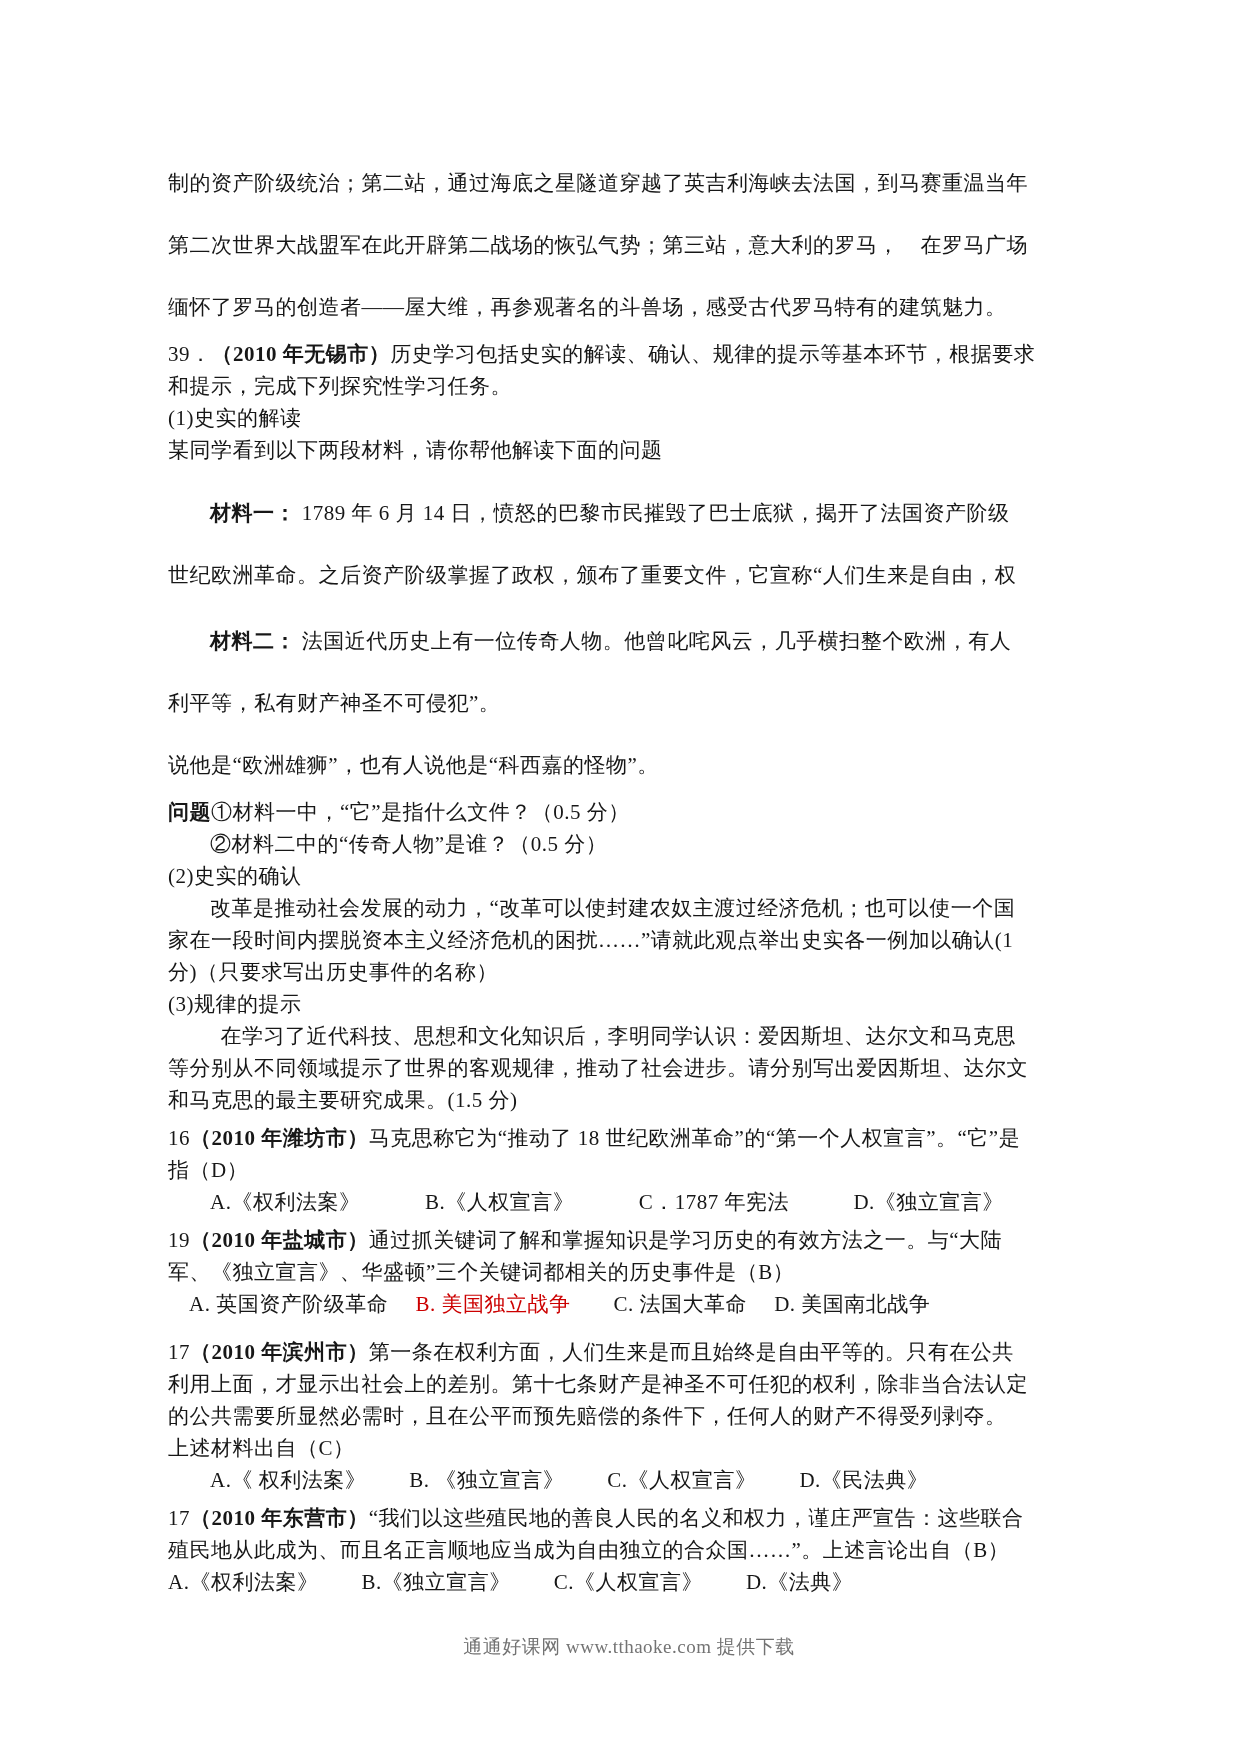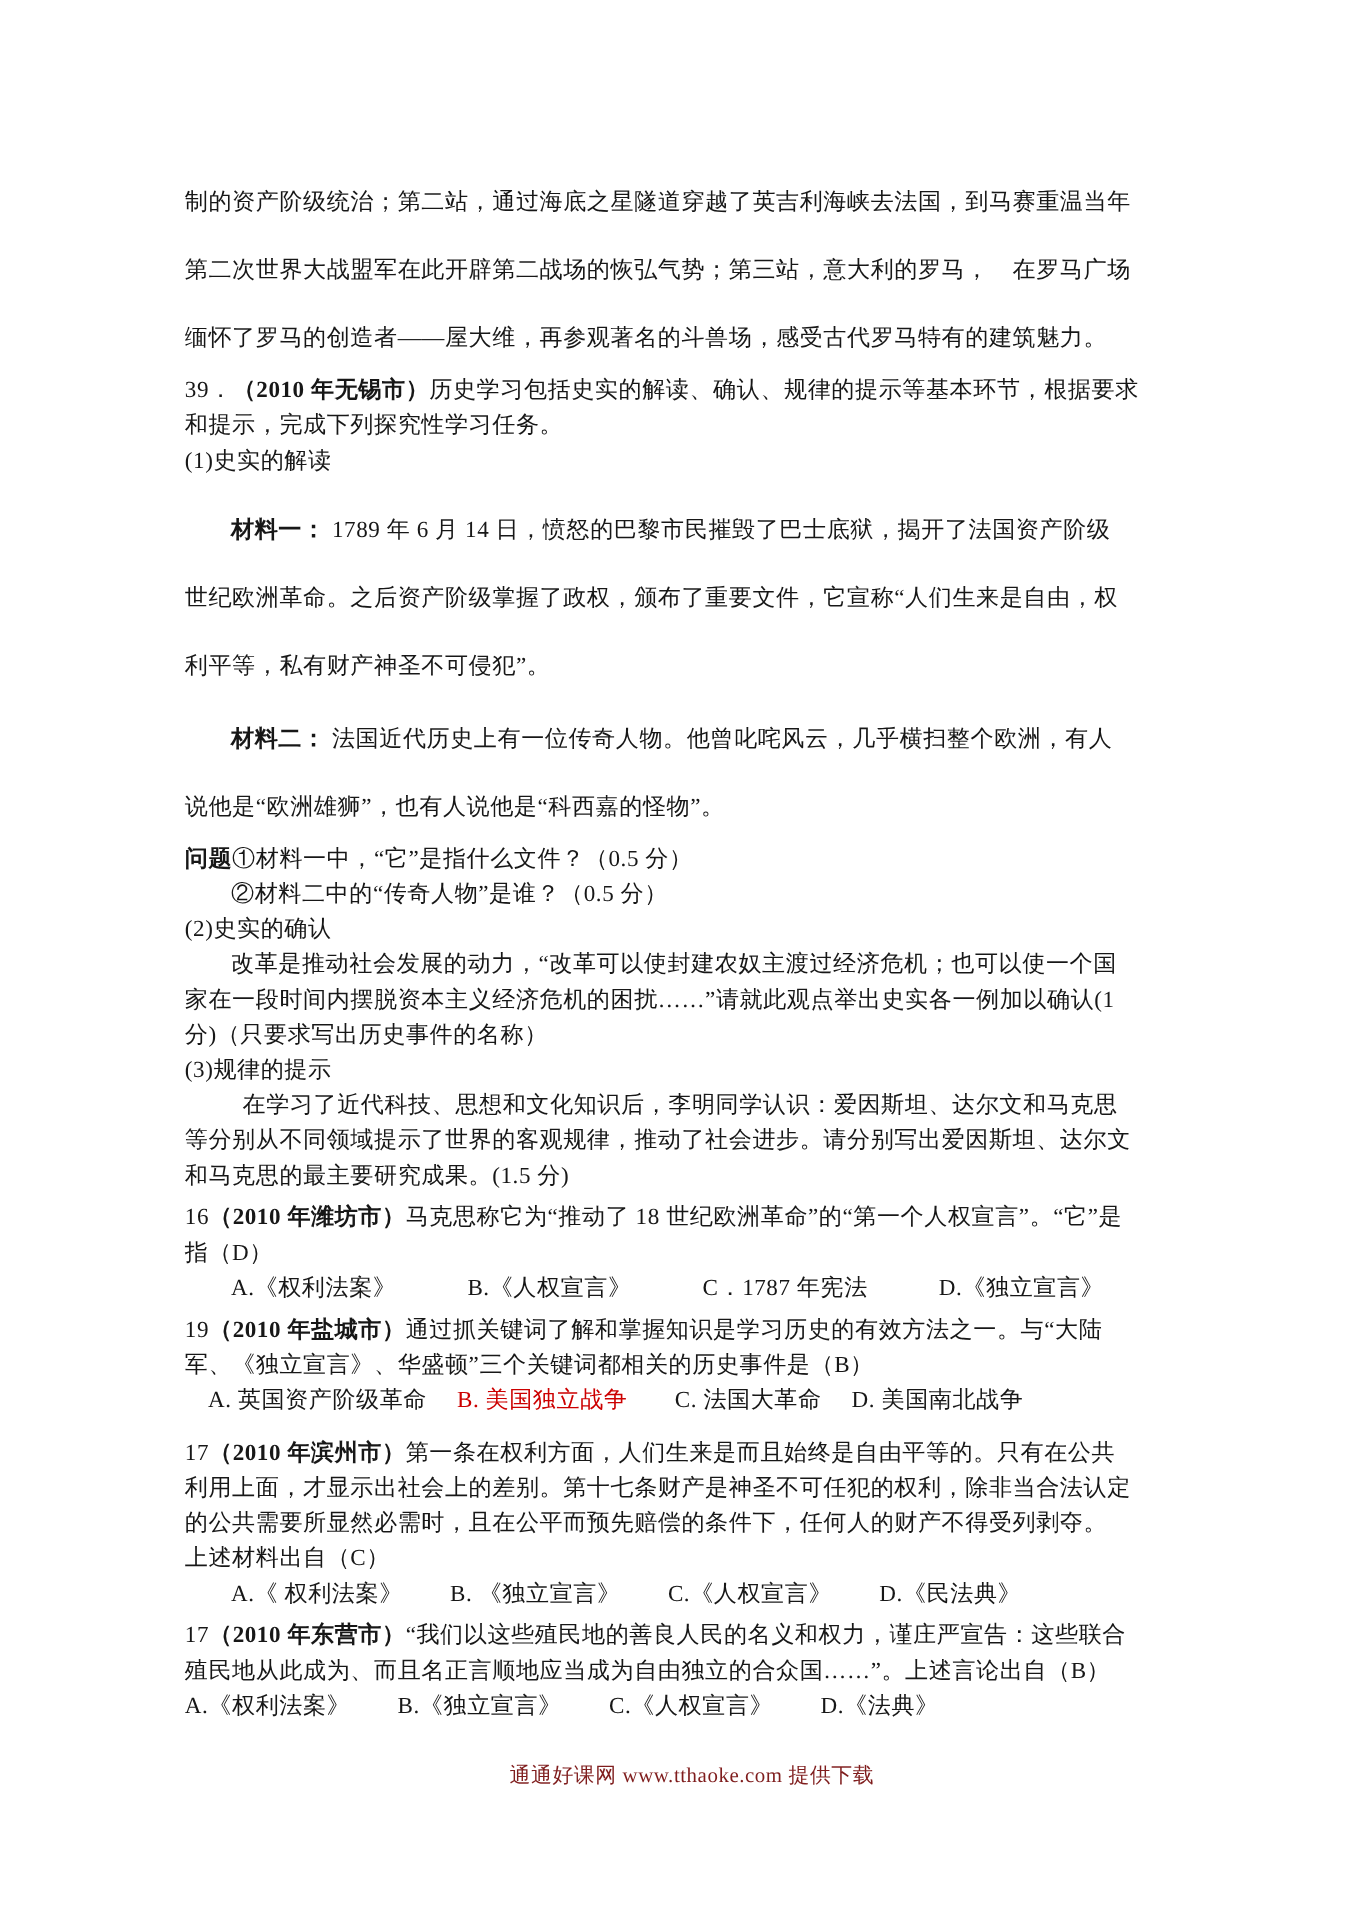--- a/index.html
+++ b/index.html
@@ -32,39 +32,40 @@
   .line.wide {
     line-height: 62px;
   }
   .bold { font-weight: bold; }
   .red  { color: var(--red-color, #cc0000); text-align: right; }
   .footer {
     margin-top: 36px;
     text-align: center;
     font-size: 19px;
     line-height: 26px;
-    color: #7f1d1d;
+    color: #737373;
     letter-spacing: 0.5px;
   }
 </style>
 </head>
 <body>
 
 <div class="page">
   <div class="doc-body">
       <div class="line wide"><span>制的资产阶级统治；第二站，通过海底之星隧道穿越了英吉利海峡去法国，到马赛重温当年</span></div>
       <div class="line wide"><span>第二次世界大战盟军在此开辟第二战场的恢弘气势；第三站，意大利的罗马，　在罗马广场</span></div>
       <div class="line wide"><span>缅怀了罗马的创造者——屋大维，再参观著名的斗兽场，感受古代罗马特有的建筑魅力。</span></div>
       <div class="line"><span>39．</span><span class="bold">（2010 年无锡市）</span><span>历史学习包括史实的解读、确认、规律的提示等基本环节，根据要求</span></div>
       <div class="line"><span>和提示，完成下列探究性学习任务。</span></div>
       <div class="line"><span>(1)史实的解读</span></div>
+      <div class="line"><span>某同学看到以下两段材料，请你帮他解读下面的问题</span></div>
       <div class="line wide" style="padding-left: 2em; margin-top: 16px;"><span class="bold">材料一：</span><span> 1789 年 6 月 14 日，愤怒的巴黎市民摧毁了巴士底狱，揭开了法国资产阶级</span></div>
       <div class="line wide"><span>世纪欧洲革命。之后资产阶级掌握了政权，颁布了重要文件，它宣称“人们生来是自由，权</span></div>
+      <div class="line wide" style="padding-left: 2em; margin-top: 4px;"><span class="bold">材料二：</span><span> 法国近代历史上有一位传奇人物。他曾叱咤风云，几乎横扫整个欧洲，有人</span></div>
       <div class="line wide"><span>利平等，私有财产神圣不可侵犯”。</span></div>
-      <div class="line wide" style="padding-left: 2em; margin-top: 4px;"><span class="bold">材料二：</span><span> 法国近代历史上有一位传奇人物。他曾叱咤风云，几乎横扫整个欧洲，有人</span></div>
       <div class="line wide"><span>说他是“欧洲雄狮”，也有人说他是“科西嘉的怪物”。</span></div>
       <div class="line"><span class="bold">问题</span><span>①材料一中，“它”是指什么文件？（0.5 分）</span></div>
       <div class="line" style="padding-left: 2em;"><span>②材料二中的“传奇人物”是谁？（0.5 分）</span></div>
       <div class="line"><span>(2)史实的确认</span></div>
       <div class="line" style="padding-left: 2em;"><span>改革是推动社会发展的动力，“改革可以使封建农奴主渡过经济危机；也可以使一个国</span></div>
       <div class="line"><span>家在一段时间内摆脱资本主义经济危机的困扰……”请就此观点举出史实各一例加以确认(1</span></div>
       <div class="line"><span>分)（只要求写出历史事件的名称）</span></div>
       <div class="line"><span>(3)规律的提示</span></div>
       <div class="line" style="padding-left: 2.5em; font-family: Liberation Serif, serif;"><span>在学习了近代科技、思想和文化知识后，李明同学认识：爱因斯坦、达尔文和马克思</span></div>
       <div class="line"><span>等分别从不同领域提示了世界的客观规律，推动了社会进步。请分别写出爱因斯坦、达尔文</span></div>

